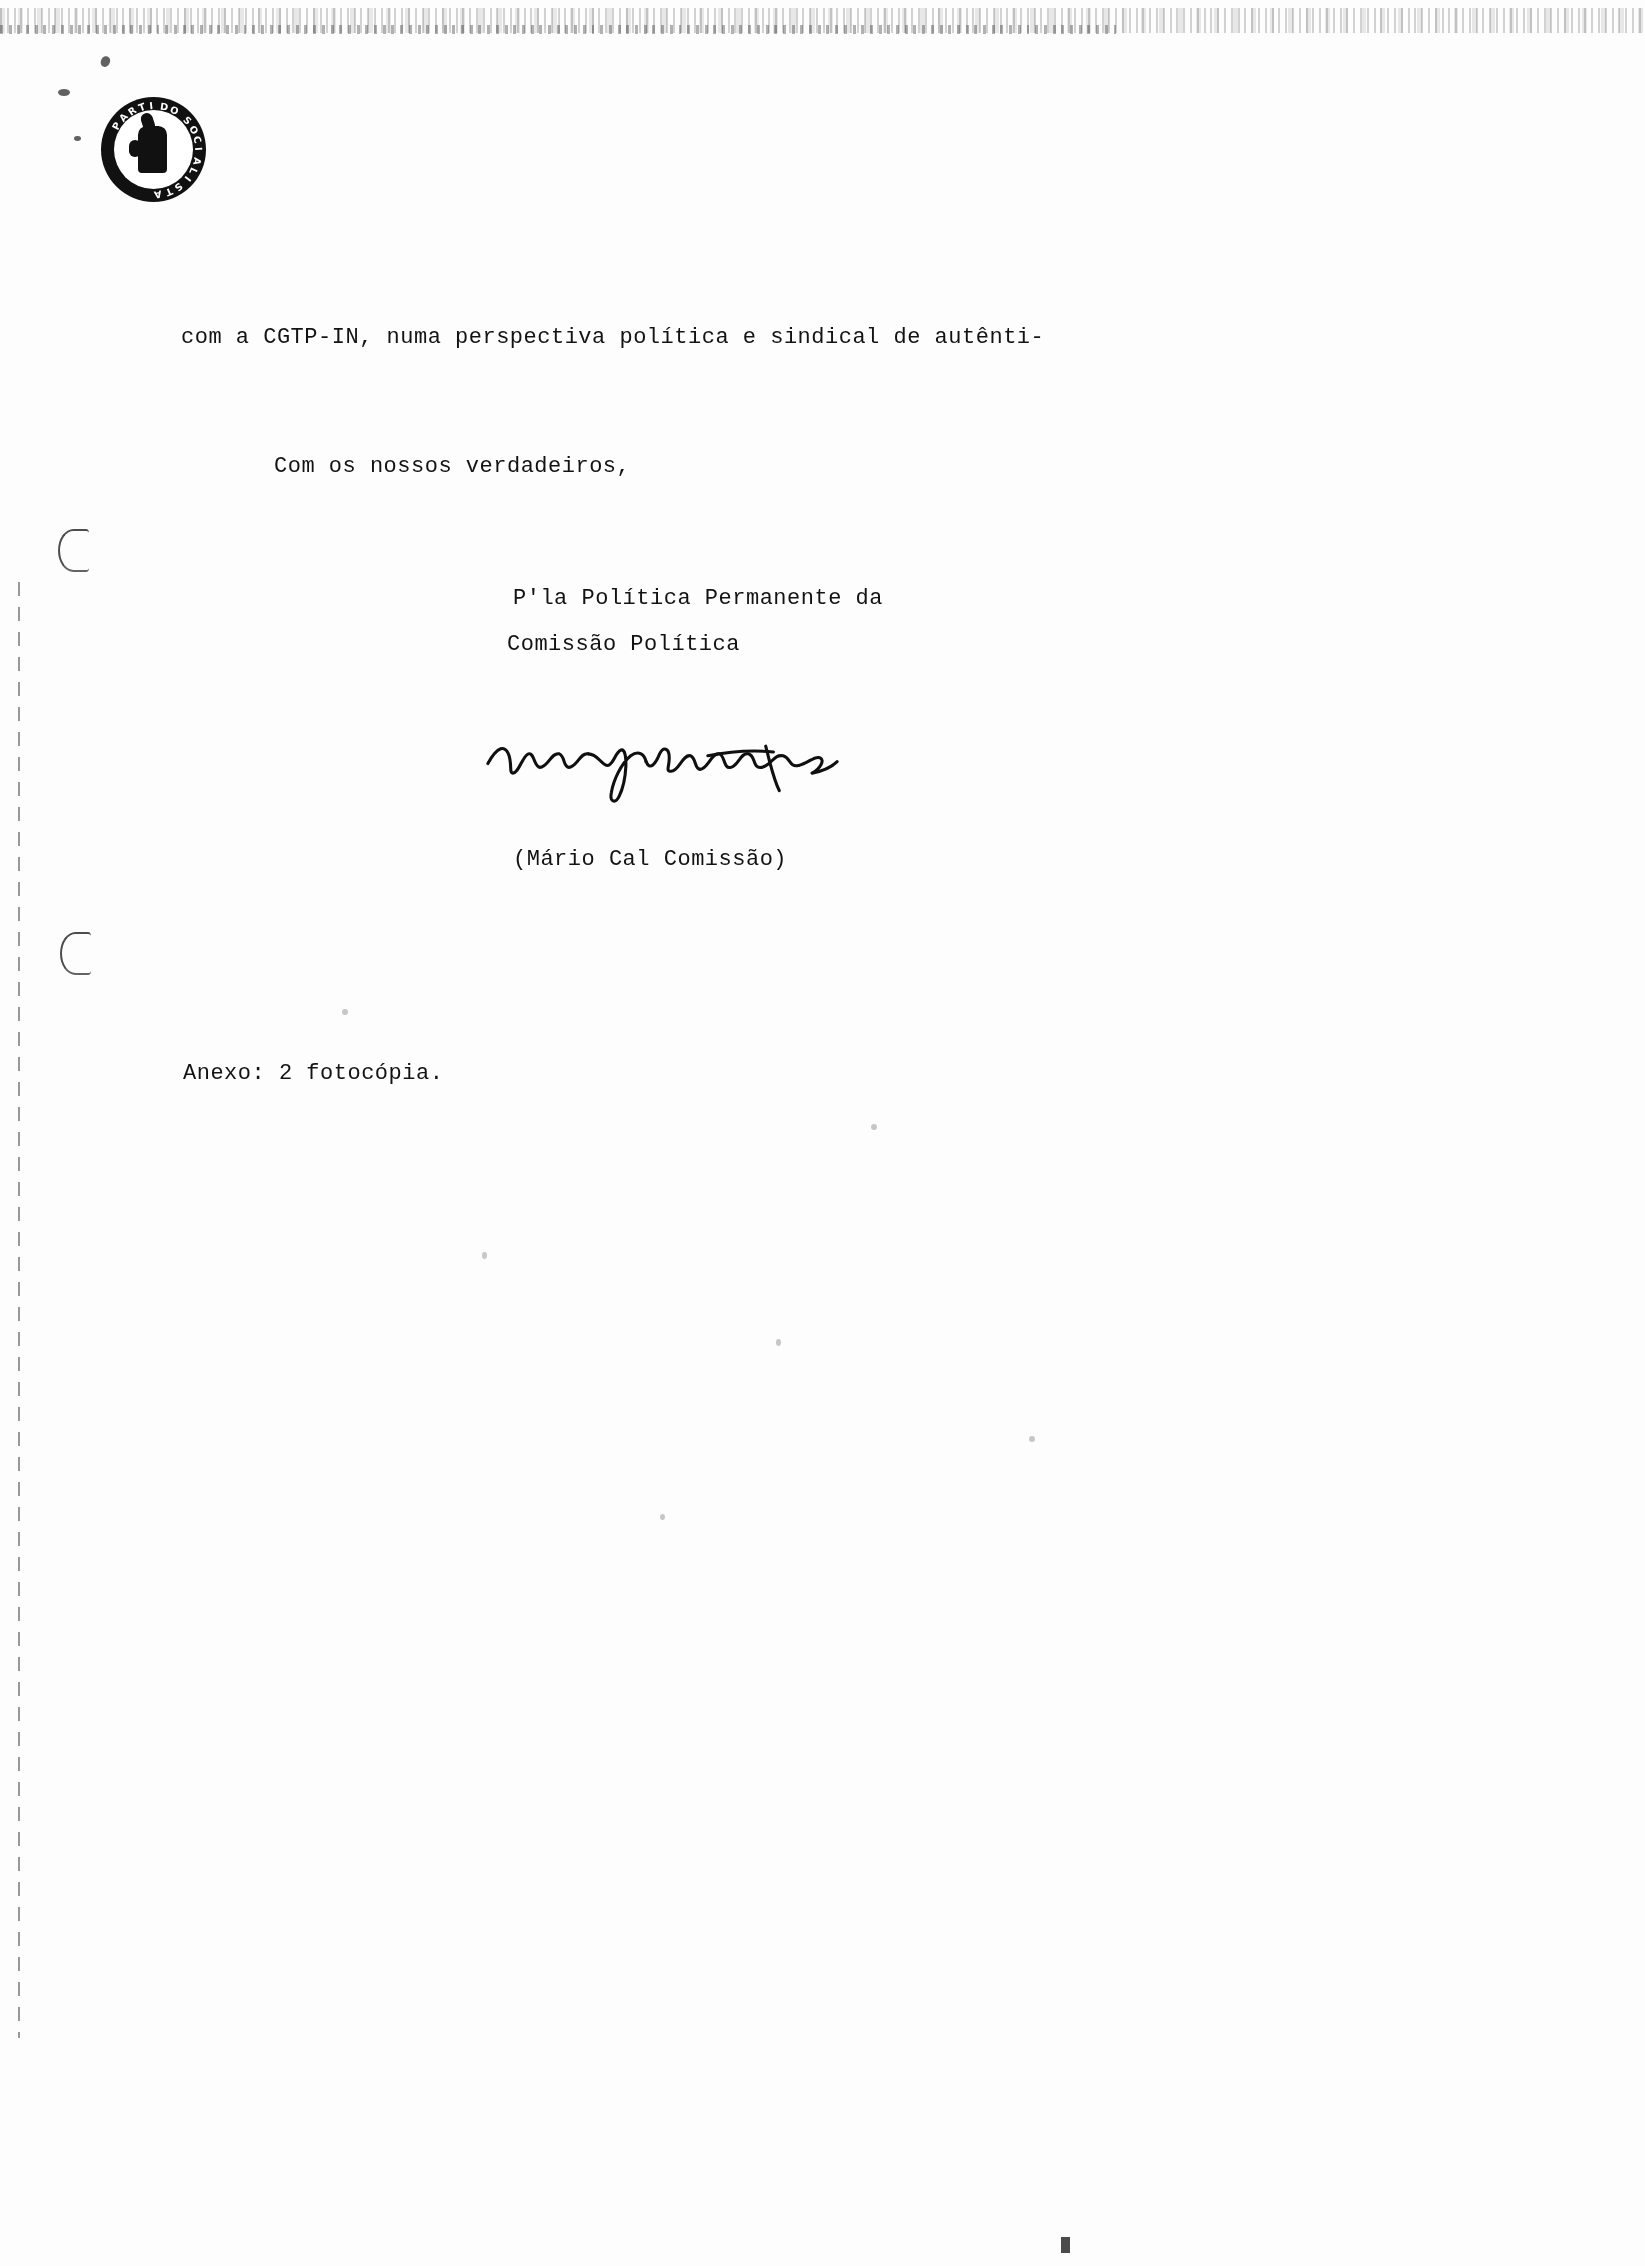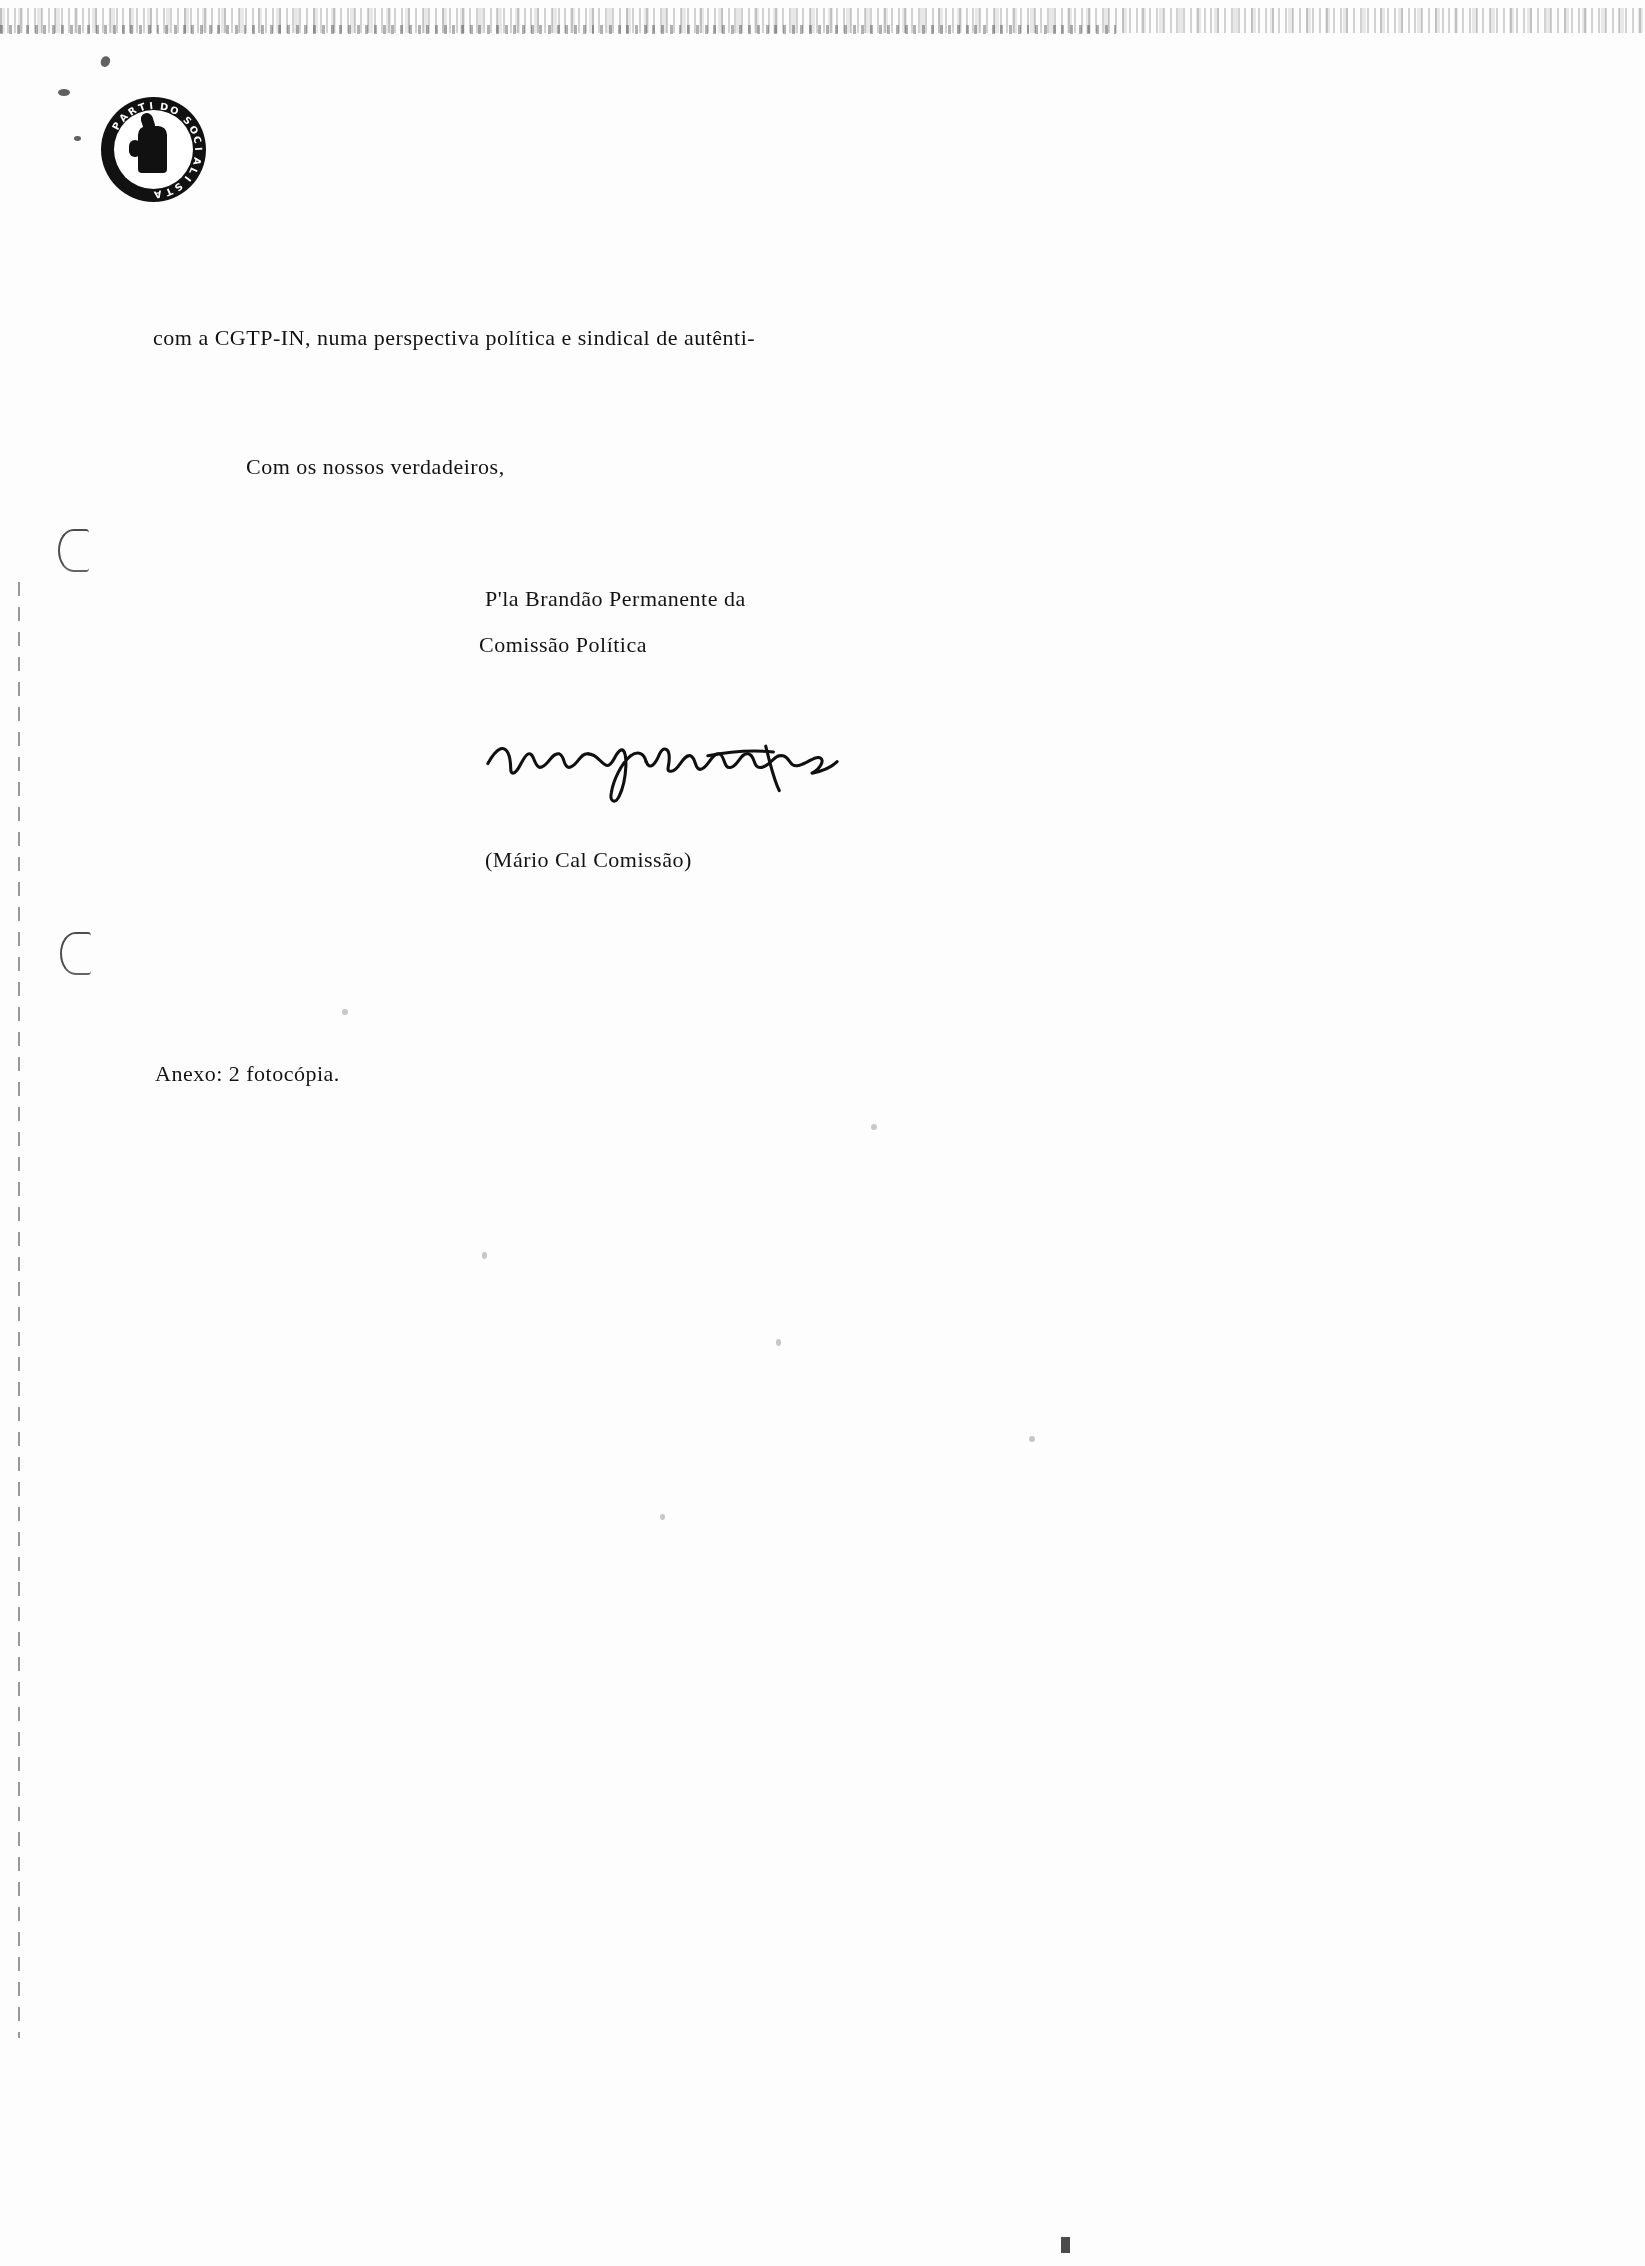--- a/index.html
+++ b/index.html
@@ -128,25 +128,26 @@
     font-family: "DejaVu Sans", sans-serif;
     font-size: 9.7px;
     font-weight: bold;
     color: #ffffff;
     transform-origin: 0 0;
   }
 
   
   .tx {
     position: absolute;
-    font-family: Liberation Serif, serif;
+    font-family: Liberation Mono, monospace;
     font-size: 22px;
     letter-spacing: 0.5px;
     color: #131313;
     white-space: pre;
+    margin-left: 28px;
   }
   .l1 { left: 153px; top: 325px; }
   .l2 { left: 153px; top: 369px; }
   .greet { left: 246px; top: 454px; }
   .sig1 { left: 485px; top: 586px; }
   .sig2 { left: 479px; top: 632px; text-align: center; }
   .name { left: 485px; top: 847px; }
   .anexo { left: 155px; top: 1061px; }
 
   
@@ -230,21 +231,21 @@
       <span style="transform: rotate(128deg) translate(0,-50px);">I</span>
       <span style="transform: rotate(142deg) translate(0,-50px);">S</span>
       <span style="transform: rotate(156deg) translate(0,-50px);">T</span>
       <span style="transform: rotate(170deg) translate(0,-50px);">A</span>
     </div>
   </div>
 
   <div class="tx l1">com a CGTP-IN, numa perspectiva política e sindical de autênti-</div>
   <div class="tx greet">Com os nossos verdadeiros,</div>
 
-  <div class="tx sig1">P'la Brandão Permanente da</div>
+  <div class="tx sig1">P'la Política Permanente da</div>
   <div class="tx sig2">Comissão Política</div>
 
   <div class="signature">
     <svg width="359" height="82" viewBox="0 0 370 85">
       <g fill="none" stroke="#101010" stroke-width="3.2" stroke-linecap="round" stroke-linejoin="round">
         <path d="M4 42 C14 24, 22 22, 26 34 C29 44, 26 52, 30 52 C36 52, 40 34, 46 32 C52 30, 52 46, 58 46 C66 46, 70 30, 78 32 C84 34, 82 46, 88 46 C96 46, 100 30, 108 32"></path>
         <path d="M108 32 C118 32, 122 44, 128 44 C134 44, 136 30, 142 28 C150 26, 148 60, 140 76 C136 84, 130 82, 132 72 C134 60, 142 42, 152 34 C160 28, 166 32, 168 40"></path>
         <path d="M168 40 C172 50, 178 42, 182 32 C186 24, 192 26, 192 36 C192 46, 188 50, 194 50 C202 50, 206 32, 214 34 C220 36, 218 48, 224 48"></path>
         <path d="M224 48 C232 48, 236 30, 244 32 C250 34, 248 48, 256 46 C264 44, 266 30, 274 32 C282 34, 278 48, 288 46 C298 44, 300 32, 310 34 C318 36, 316 46, 326 44"></path>
         <path d="M326 44 C336 42, 342 34, 348 36 C354 38, 348 48, 340 52 C350 50, 360 46, 366 40"></path>

